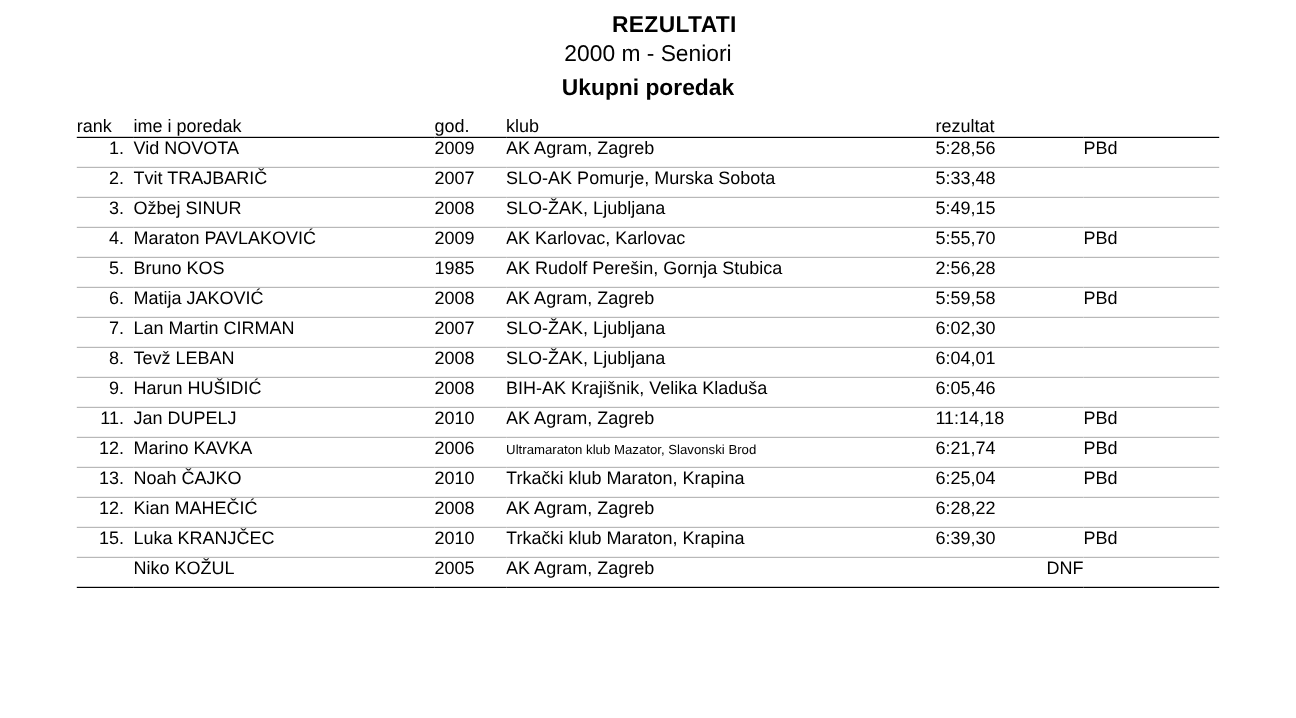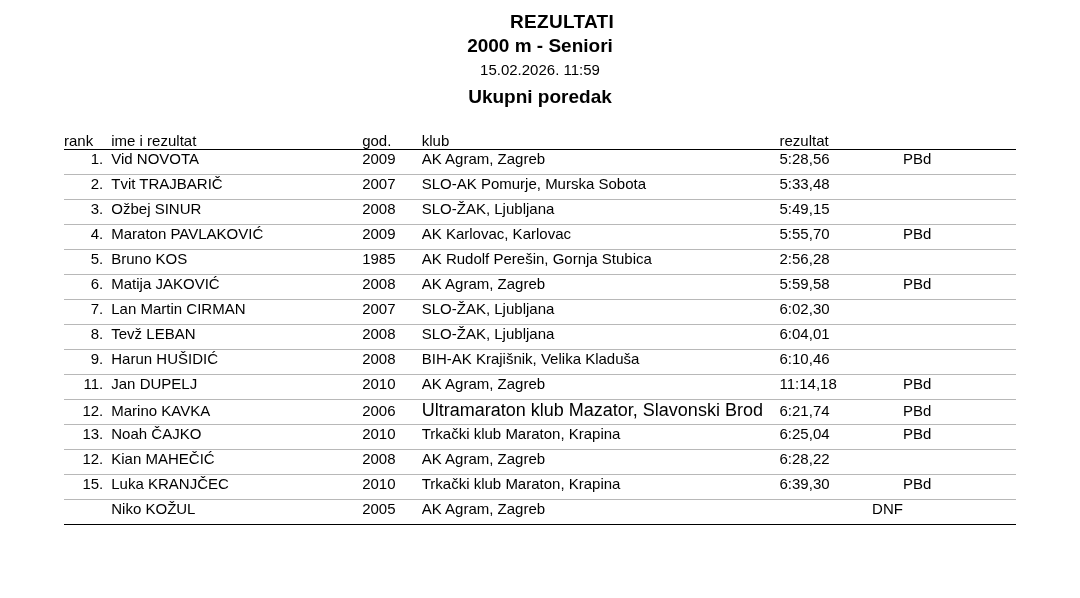--- a/index.html
+++ b/index.html
@@ -26,39 +26,39 @@
   }
   .title-main {
     font-size: 19px;
     font-weight: bold;
     letter-spacing: 0.3px;
     line-height: 24px;
     padding-left: 44px;
   }
   .title-sub {
     font-size: 19px;
-    font-weight: bold;
+    font-weight: normal;
     line-height: 24px;
     text-align: center;
   }
   .title-date {
     font-size: 15px;
     font-weight: normal;
     line-height: 22px;
     padding-top: 1px;
   }
   .title-class {
     font-size: 19px;
     font-weight: bold;
     line-height: 22px;
     padding-top: 5px;
   }
 
   .table-wrap {
-    margin: 24px 64px 0 64px;
+    margin: 12px 64px 0 64px;
   }
   table.results {
     width: 952px;
     border-collapse: collapse;
     table-layout: fixed;
   }
   table.results th,
   table.results td {
     font-size: 15px;
     font-weight: normal;
@@ -83,42 +83,41 @@
   .col-rank  { width: 46px; text-align: right !important; padding-right: 8px !important; }
   .col-name  { width: 244px; }
   .col-year  { width: 58px; }
   .col-club  { width: 348px; }
   .col-res   { width: 120px; }
   .col-note  { width: 110px; }
 
   thead .col-rank { text-align: left !important; padding-right: 0 !important; }
 
   td.col-name, td.col-club { white-space: nowrap; overflow: hidden; text-overflow: clip; }
-  td.col-club.small { font-size: 18px; }
+  td.col-club.small { font-size: 11px; }
   td.col-res.center { text-align: right; }
   td.col-note { text-align: center; }
 </style>
 </head>
 <body>
 
 <div class="page">
 
   <div class="header">
     <div class="title-main">REZULTATI</div>
     <div class="title-sub">2000 m - Seniori</div>
-    <div class="title-date">15.02.2026. 11:59</div>
     <div class="title-class">Ukupni poredak</div>
   </div>
 
   <div class="table-wrap">
     <table class="results">
       <thead>
         <tr>
           <th class="col-rank">rank</th>
-          <th class="col-name">ime i rezultat</th>
+          <th class="col-name">ime i poredak</th>
           <th class="col-year">god.</th>
           <th class="col-club">klub</th>
           <th class="col-res">rezultat</th>
           <th class="col-note"></th>
         </tr>
       </thead>
       <tbody id="results-body">
           <tr>
             <td class="col-rank">1.</td>
             <td class="col-name">Vid NOVOTA</td>
@@ -181,21 +180,21 @@
             <td class="col-year">2008</td>
             <td class="col-club">SLO-ŽAK, Ljubljana</td>
             <td class="col-res">6:04,01</td>
             <td class="col-note"></td>
           </tr>
           <tr>
             <td class="col-rank">9.</td>
             <td class="col-name">Harun HUŠIDIĆ</td>
             <td class="col-year">2008</td>
             <td class="col-club">BIH-AK Krajišnik, Velika Kladuša</td>
-            <td class="col-res">6:10,46</td>
+            <td class="col-res">6:05,46</td>
             <td class="col-note"></td>
           </tr>
           <tr>
             <td class="col-rank">11.</td>
             <td class="col-name">Jan DUPELJ</td>
             <td class="col-year">2010</td>
             <td class="col-club">AK Agram, Zagreb</td>
             <td class="col-res">11:14,18</td>
             <td class="col-note">PBd</td>
           </tr>

